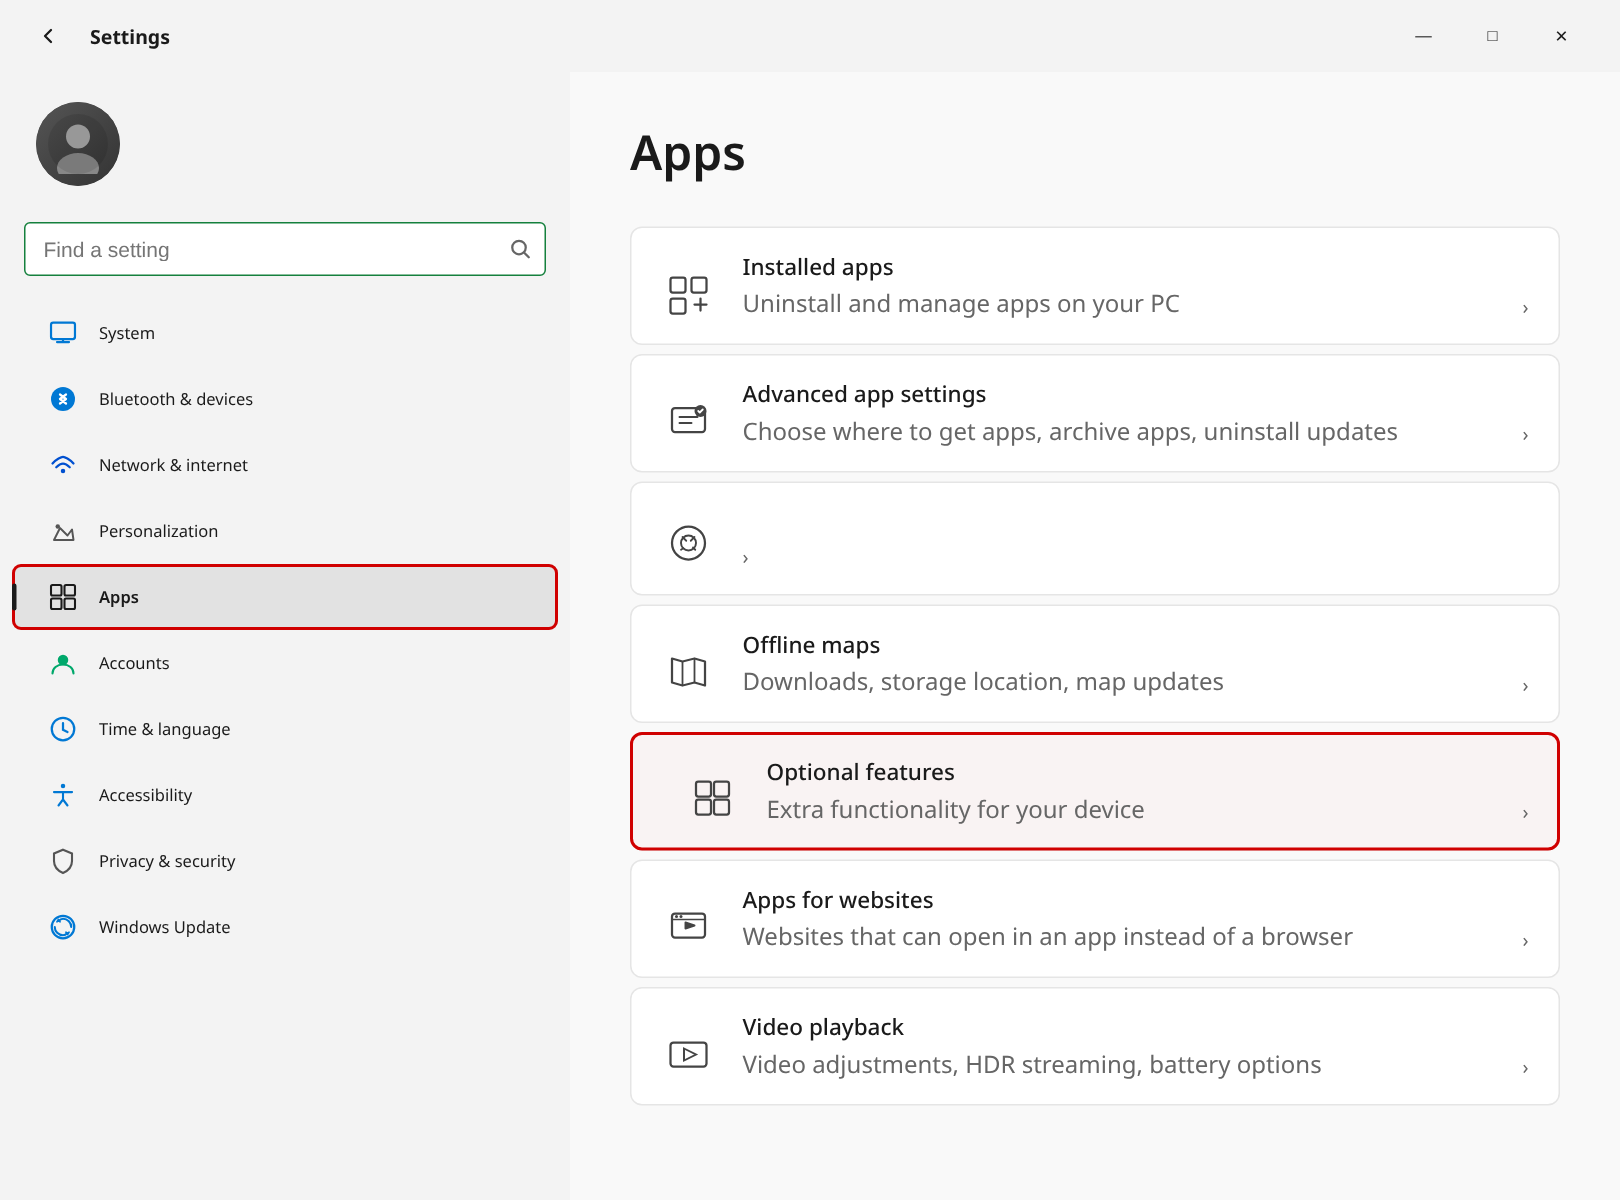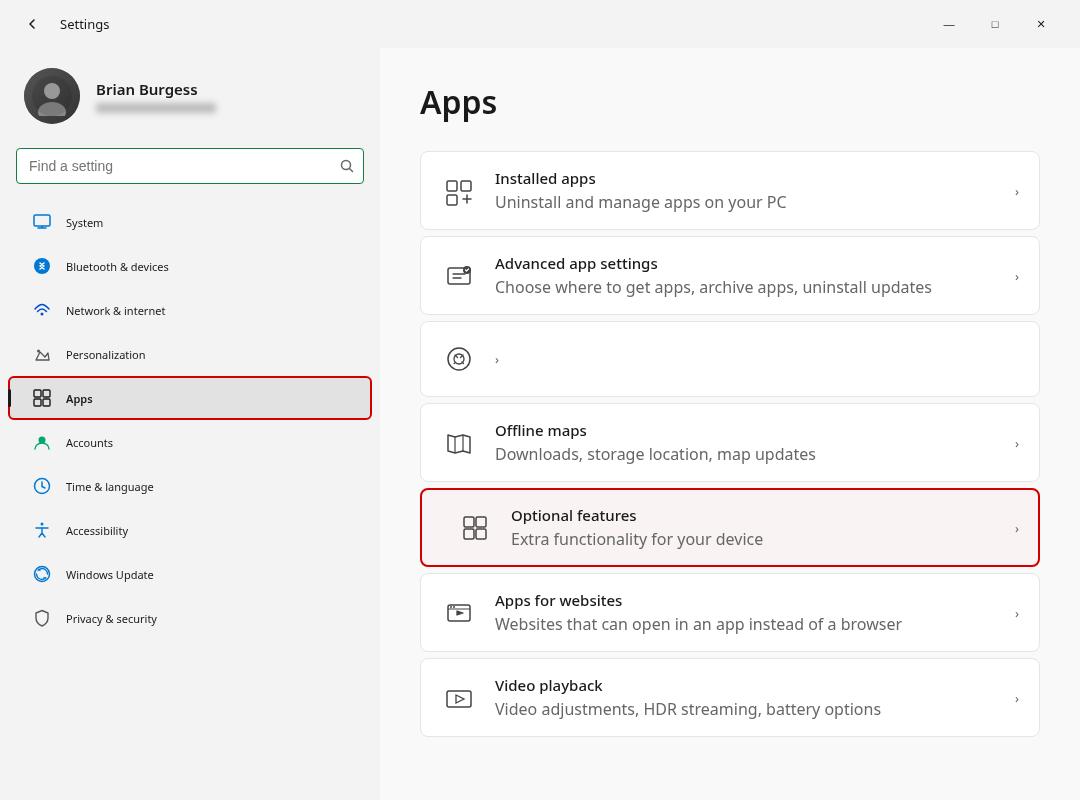--- a/index.html
+++ b/index.html
@@ -26,21 +26,21 @@
       justify-content: space-between;
       flex-shrink: 0;
     }
     .title-bar-left {
       display: flex;
       align-items: center;
       gap: 12px;
     }
     .title-bar-title {
       font-size: 13px;
-      font-weight: 400;
+      font-weight: 700;
       color: #1a1a1a;
     }
     .title-bar-controls {
       display: flex;
       gap: 0;
     }
     .title-bar-btn {
       width: 46px;
       height: 32px;
       display: flex;
@@ -180,21 +180,21 @@
     .settings-list {
       display: flex;
       flex-direction: column;
       gap: 6px;
     }
     .settings-item {
       background: white;
       border-radius: 8px;
       padding: 16px 20px;
       display: flex;
-      align-items: center;
+      align-items: flex-end;
       gap: 18px;
       cursor: pointer;
       border: 1px solid #e5e5e5;
       min-height: 76px;
     }
     .settings-item.highlighted {
       outline: 2px solid #d00000;
       outline-offset: -2px;
       background: #f9f3f3;
       padding-left: 36px;
@@ -261,24 +261,20 @@
         <div class="avatar">
           <div class="avatar-img">
 
             <svg width="40" height="40" viewBox="0 0 40 40">
               <circle cx="20" cy="15" r="8" fill="#aaa"></circle>
               <ellipse cx="20" cy="36" rx="14" ry="10" fill="#888"></ellipse>
               <circle cx="20" cy="20" r="20" fill="rgba(0,0,0,0.1)" clip-path="url(#clip)"></circle>
             </svg>
           </div>
         </div>
-        <div>
-          <div class="user-name">Brian Burgess</div>
-          <div class="user-email-blur"></div>
-        </div>
       </div>
 
       <div class="search-box">
         <input class="search-input" type="text" placeholder="Find a setting" style="">
         <span class="search-icon">
           <svg width="14" height="14" viewBox="0 0 14 14" fill="none">
             <circle cx="6" cy="6" r="4.5" stroke="#666" stroke-width="1.5"></circle>
             <path d="M9.5 9.5L12.5 12.5" stroke="#666" stroke-width="1.5" stroke-linecap="round"></path>
           </svg>
         </span>
@@ -368,39 +364,39 @@
             <path d="M3 7H15" stroke="#0078d4" stroke-width="1.5" stroke-linecap="round"></path>
             <path d="M9 7V12M6 16L9 12L12 16" stroke="#0078d4" stroke-width="1.4" stroke-linecap="round" stroke-linejoin="round"></path>
           </svg>
         </div>
         <span class="nav-label">Accessibility</span>
       </div>
 
       <div class="nav-item">
         <div class="nav-icon">
           <svg width="18" height="18" viewBox="0 0 18 18" fill="none">
+            <path d="M9 1.5L15 4V9C15 12.5 12.5 15.5 9 17C5.5 15.5 3 12.5 3 9V4L9 1.5Z" stroke="#555" stroke-width="1.4" fill="none"></path>
+          </svg>
+        </div>
+        <span class="nav-label">Privacy &amp; security</span>
+      </div>
+
+      <div class="nav-item">
+        <div class="nav-icon">
+          <svg width="18" height="18" viewBox="0 0 18 18" fill="none">
             <circle cx="9" cy="9" r="7.5" stroke="#0078d4" stroke-width="1.5" fill="none"></circle>
             <path d="M9 5V9L12 11" stroke="#0078d4" stroke-width="0" fill="none"></path>
             <path d="M6 5C7 4 8 3.5 9 3.5C12 3.5 14.5 6 14.5 9" stroke="#0078d4" stroke-width="1.4" stroke-linecap="round" fill="none"></path>
             <path d="M12 13C11 14 10 14.5 9 14.5C6 14.5 3.5 12 3.5 9" stroke="#0078d4" stroke-width="1.4" stroke-linecap="round" fill="none"></path>
             <path d="M5 5.5L6 4L7 5.5" stroke="#0078d4" stroke-width="1.2" stroke-linecap="round" stroke-linejoin="round"></path>
             <path d="M11 12.5L12 14L13 12.5" stroke="#0078d4" stroke-width="1.2" stroke-linecap="round" stroke-linejoin="round"></path>
           </svg>
         </div>
         <span class="nav-label">Windows Update</span>
       </div>
-
-      <div class="nav-item">
-        <div class="nav-icon">
-          <svg width="18" height="18" viewBox="0 0 18 18" fill="none">
-            <path d="M9 1.5L15 4V9C15 12.5 12.5 15.5 9 17C5.5 15.5 3 12.5 3 9V4L9 1.5Z" stroke="#555" stroke-width="1.4" fill="none"></path>
-          </svg>
-        </div>
-        <span class="nav-label">Privacy &amp; security</span>
-      </div>
     </div>
 
     <div class="main-content">
       <h1 class="page-title">Apps</h1>
 
       <div class="settings-list">
 
         <div class="settings-item">
           <div class="settings-icon">
             <svg width="32" height="32" viewBox="0 0 32 32" fill="none">

